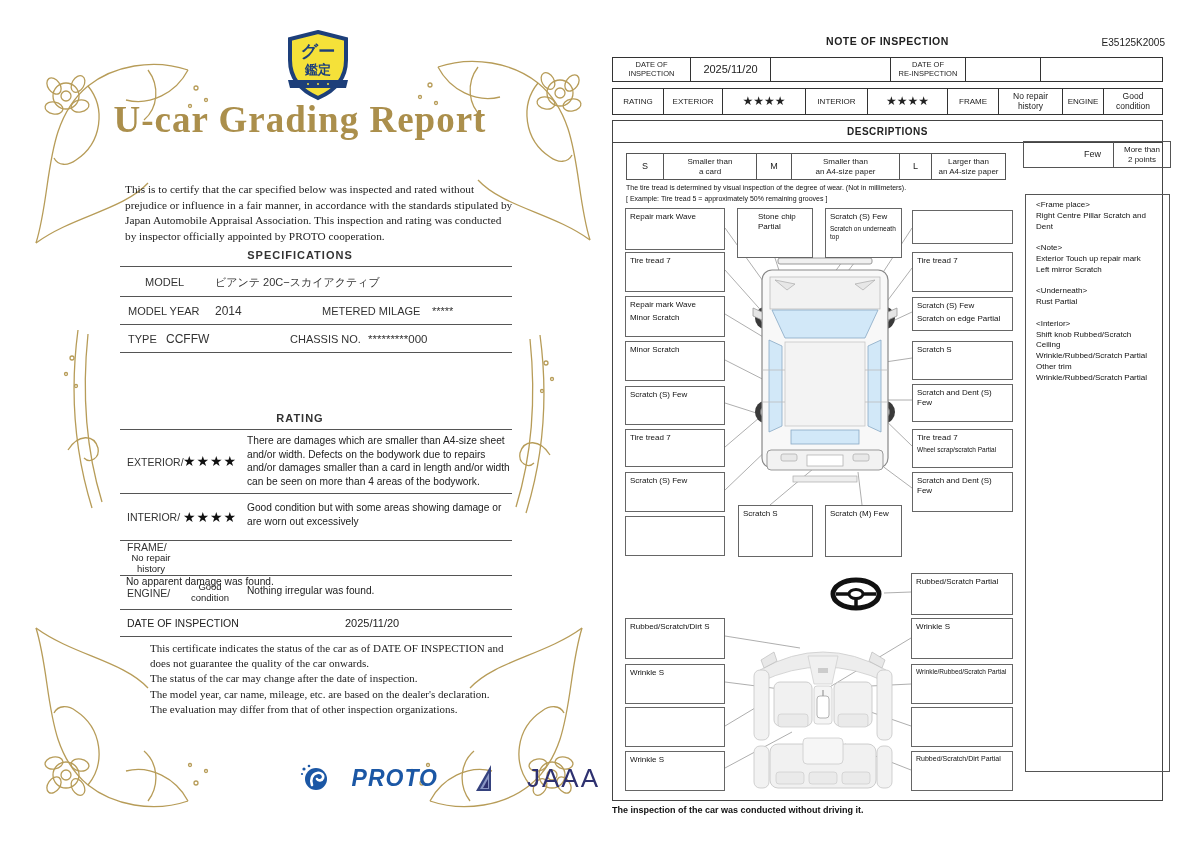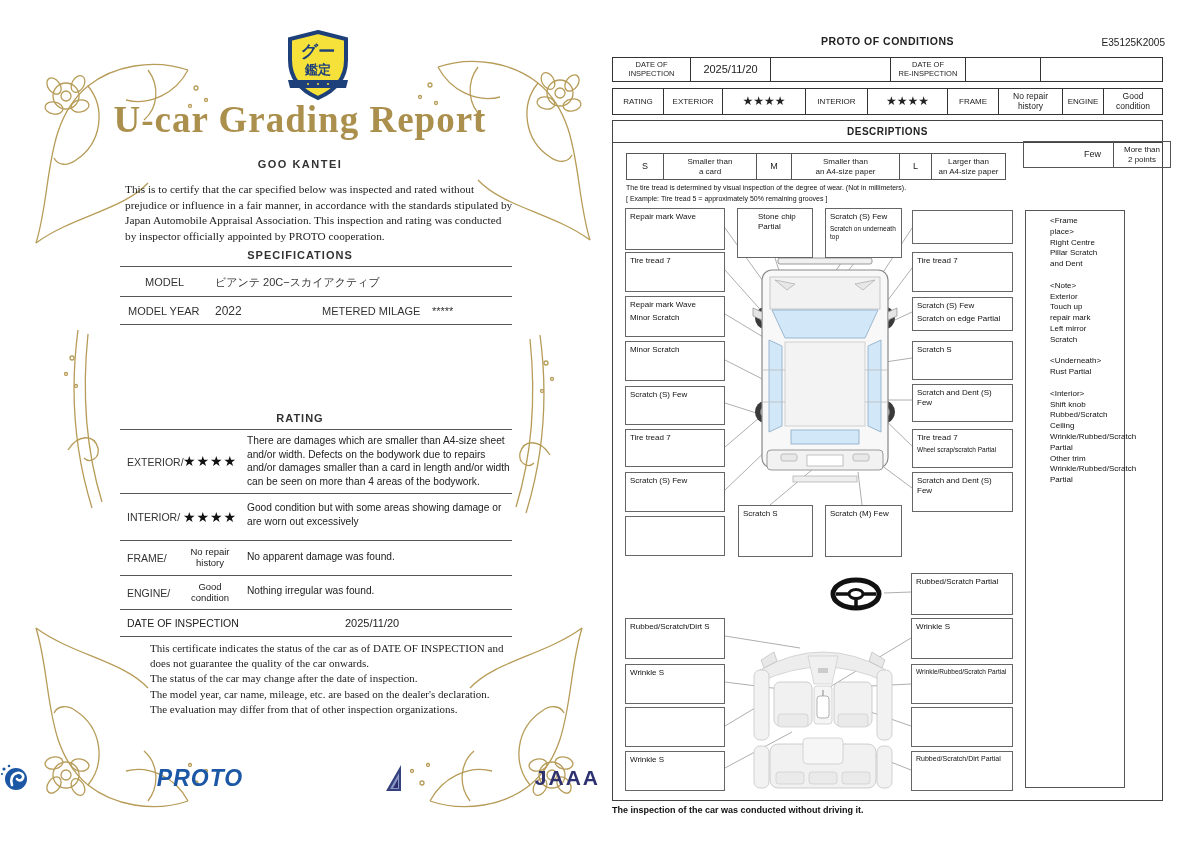--- a/index.html
+++ b/index.html
@@ -22,23 +22,23 @@
   .rating-tbl{left:120px;top:429px;width:392px;border-top:1px solid #555;font-size:10.5px;color:#222;}
   .r-row{position:relative;border-bottom:1px solid #555;display:flex;}
   .r-label{width:52px;padding-left:7px;display:flex;align-items:center;font-size:10.5px;color:#333;}
   .r-val{width:62px;display:flex;align-items:center;justify-content:center;text-align:center;
      font-size:9.5px;line-height:1.15;color:#222;}
   .r-stars{font-size:14px;letter-spacing:1px;color:#111;}
   .r-desc{flex:1;padding:4px 2px 3px 6px;font-size:10.2px;line-height:1.33;color:#222;}
   .date-row{display:flex;border-bottom:1px solid #555;align-items:center;}
   .disclaimer{left:150px;top:641px;width:364px;font-family:"Liberation Serif",serif;
     font-size:11px;line-height:1.38;white-space:pre-line;color:#222;}
-  .logos{left:0;top:762px;width:600px;display:flex;justify-content:space-between;align-items:center;gap:22px;}
+  .logos{left:0;top:762px;width:600px;display:flex;justify-content:flex-end;align-items:center;gap:22px;}
   .proto-txt{font-size:23px;font-weight:800;color:#1b57a5;letter-spacing:1px;font-style:italic;}
-  .jaaa-txt{font-size:21px;font-weight:700;color:#2e3170;letter-spacing:2px;margin-left:2px;}
+  .jaaa-txt{font-size:26px;font-weight:400;color:#2e3170;letter-spacing:2px;margin-left:9px;}
   .flourish{stroke:#b79c58;fill:none;stroke-width:1.3;}
   
   .page-right{position:absolute;left:600px;top:0;width:600px;height:848px;font-size:9px;}
   .noc-title{left:0;top:35px;width:575px;text-align:center;font-weight:bold;font-size:10.5px;letter-spacing:.5px;}
   .serial{left:460px;top:37px;width:105px;text-align:right;font-size:10px;color:#222;}
   .hrow{display:flex;border:1px solid #333;box-sizing:border-box;}
   .hcell{border-right:1px solid #333;display:flex;align-items:center;justify-content:center;
      text-align:center;box-sizing:border-box;white-space:pre-line;line-height:1.15;}
   .hcell:last-child{border-right:none;}
   .descbox{left:12px;top:120px;width:551px;height:681px;border:1.5px solid #444;box-sizing:border-box;}
@@ -47,22 +47,22 @@
   .legend{position:absolute;display:flex;border:1px solid #555;box-sizing:border-box;height:27px;}
   .lcell{border-right:1px solid #555;display:flex;align-items:center;justify-content:center;
      text-align:center;white-space:pre-line;font-size:8px;line-height:1.2;box-sizing:border-box;}
   .lcell:last-child{border-right:none;}
   .tire-note{position:absolute;left:13px;top:62px;width:430px;font-size:7px;line-height:1.5;white-space:pre-line;color:#111;}
   .dbox{position:absolute;border:1px solid #666;background:#fff;padding:3px 4px;box-sizing:border-box;
      font-size:8px;line-height:1.25;color:#111;}
   .dbox span{display:block;}
   .dbox span.l2:not(:empty){margin-top:3px;}
   .dbox .sm{font-size:6.5px;line-height:1.3;}
-  .side-panel{position:absolute;left:425px;top:210px;width:100px;height:578px;border:1px solid #555;
-     box-sizing:border-box;padding:5px 24px;font-size:8px;line-height:1.35;white-space:pre-line;color:#111;}
+  .side-panel{position:absolute;left:425px;top:194px;width:145px;height:578px;border:1px solid #555;
+     box-sizing:border-box;padding:5px 10px;font-size:8px;line-height:1.35;white-space:pre-line;color:#111;}
   .footer-note{left:12px;top:805px;width:551px;font-size:9px;font-weight:600;color:#111;}
   .leader{stroke:#999;stroke-width:.8;fill:none;}
 </style>
 </head>
 <body>
 
 <div class="canvas">
 
   <div class="page-left">
 
@@ -163,52 +163,57 @@
       <path d="M32,2 L60,9 L60,30 C60,50 48,61 32,68 C16,61 4,50 4,30 L4,9 Z" fill="#f5e139" stroke="#1d3f7a" stroke-width="4"></path>
       <text x="32" y="27" text-anchor="middle" font-size="17" font-weight="bold" fill="#1d3f7a">グー</text>
       <text x="32" y="44" text-anchor="middle" font-size="13" font-weight="bold" fill="#1d3f7a">鑑定</text>
       <polygon points="2,50 62,50 60,58 4,58" fill="#1d3f7a"></polygon>
       <circle cx="22" cy="54" r="1" fill="#f5e139"></circle>
         <circle cx="32" cy="54" r="1" fill="#f5e139"></circle>
         <circle cx="42" cy="54" r="1" fill="#f5e139"></circle>
     </svg>
 
     <div class="abs cert-title">U-car Grading Report</div>
-    <div class="abs goo">GOO KANTEI</div>
     <div class="abs intro">This is to certify that the car specified below was inspected and rated without prejudice or influence in a fair manner, in accordance with the standards stipulated by Japan Automobile Appraisal Association. This inspection and rating was conducted by inspector officially appointed by PROTO cooperation.</div>
 
     <div class="abs sec-head" style="left:0;top:249px;">SPECIFICATIONS</div>
 
     <div class="abs spec">
       <div class="spec-row" style="height:29px;">
         <span style="left:25px;">MODEL</span>
         <span style="left:95px;">ビアンテ 20C−スカイアクティブ</span>
       </div>
       <div class="spec-row" style="height:27px;">
         <span style="left:8px;">MODEL YEAR</span>
-        <span style="left:95px;font-size:12px;">2022</span>
+        <span style="left:95px;font-size:12px;">2014</span>
         <span style="left:202px;">METERED MILAGE</span>
         <span style="left:312px;">*****</span>
+      </div>
+      <div class="spec-row" style="height:27px;">
+        <span style="left:8px;">TYPE</span>
+        <span style="left:46px;font-size:12px;">CCFFW</span>
+        <span style="left:170px;">CHASSIS NO.</span>
+        <span style="left:248px;font-size:11.5px;">*********000</span>
       </div>
     </div>
 
     <div class="abs sec-head" style="left:0;top:412px;">RATING</div>
 
     <div class="abs rating-tbl">
       <div class="r-row" style="height:63px;">
         <div class="r-label">EXTERIOR/</div>
         <div class="r-val r-stars">★★★★</div>
         <div class="r-desc">There are damages which are smaller than A4-size sheet and/or width. Defects on the bodywork due to repairs and/or damages smaller than a card in length and/or width can be seen on more than 4 areas of the bodywork.</div>
       </div>
       <div class="r-row" style="height:46px;">
         <div class="r-label">INTERIOR/</div>
         <div class="r-val r-stars">★★★★</div>
         <div class="r-desc" style="padding-top:7px;">Good condition but with some areas showing damage or are worn out excessively</div>
       </div>
-      <div class="r-row" style="height:34px;">
+      <div class="r-row" style="height:34px;flex-direction:column;">
         <div class="r-label">FRAME/</div>
         <div class="r-val">No repair history</div>
         <div class="r-desc" style="display:flex;align-items:center;padding-top:0;">No apparent damage was found.</div>
       </div>
       <div class="r-row" style="height:33px;">
         <div class="r-label">ENGINE/</div>
         <div class="r-val">Good condition</div>
         <div class="r-desc" style="display:flex;align-items:center;padding-top:0;">Nothing irregular was found.</div>
       </div>
       <div class="date-row" style="height:26px;">
@@ -235,21 +240,21 @@
         <polygon points="4,29 19,3 19,29" fill="#35427e"></polygon>
         <polygon points="8,27 17,11 17,27" fill="#8a96c4"></polygon>
         <polygon points="11,26 16,17 16,26" fill="#2e3170"></polygon>
       </svg>
       <span class="jaaa-txt">JAAA</span>
     </div>
   </div>
 
   <div class="page-right">
 
-    <div class="abs noc-title">PROTO OF CONDITIONS</div>
+    <div class="abs noc-title">NOTE OF INSPECTION</div>
     <div class="abs serial">E35125K2005</div>
 
     <div class="abs hrow" style="left:12px;top:57px;width:551px;height:25px;">
       <div class="hcell" style="width:78px;font-size:7.5px;">DATE OF
 INSPECTION</div>
       <div class="hcell" style="width:80px;font-size:11px;">2025/11/20</div>
       <div class="hcell" style="width:120px;"></div>
       <div class="hcell" style="width:75px;font-size:7.5px;">DATE OF
 RE-INSPECTION</div>
       <div class="hcell" style="width:75px;"></div>

